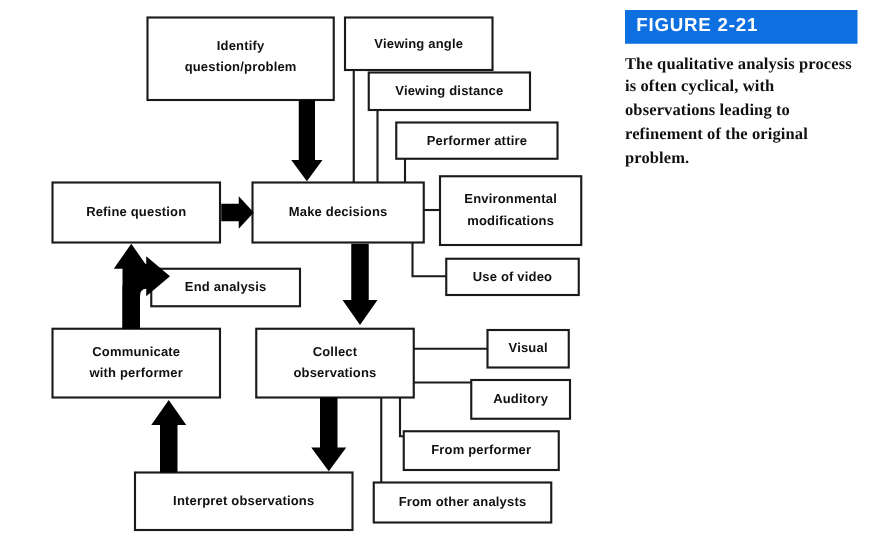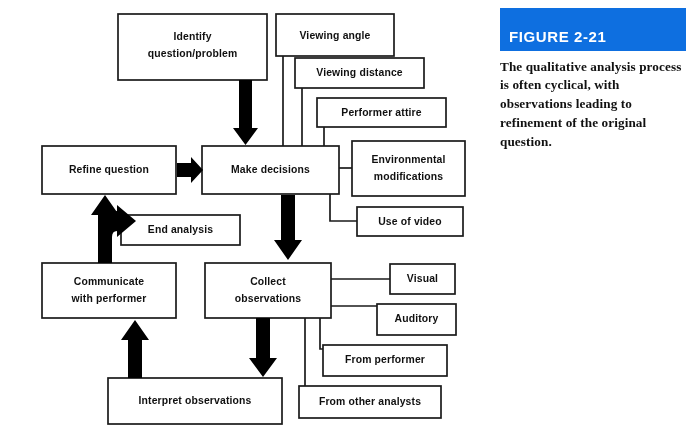--- a/index.html
+++ b/index.html
@@ -16,21 +16,21 @@
   .caption-panel{
     position:absolute;
     left:500px;top:8px;width:186px;
   }
   .figure-bar{
     background:#0e6fe0;
     color:#ffffff;
     font-weight:bold;
     font-size:15px;
     letter-spacing:.6px;
-    padding:20px 0 4px 9px;
+    padding:4px 0 4px 9px;
     font-family:"Liberation Sans", sans-serif;
     line-height:1.25;
   }
   .caption-text{
     margin-top:7px;
     color:#111111;
     font-family:"Liberation Serif", serif;
     font-size:13.2px;
     font-weight:bold;
     line-height:1.42;
@@ -172,16 +172,16 @@
          Q 99 212 117 211
          L 117 205 L 136 221 L 117 237 L 117 231
          Q 112 231 112 237
          L 112 263 Z"></path>
     <polygon class="thick" points="98,263 98,215 91,215 105,195 119,215 112,215 112,263"></polygon>
 
   </svg>
 
   <div class="caption-panel">
     <div class="figure-bar">FIGURE 2-21</div>
-    <div class="caption-text">The qualitative analysis process is often cyclical, with observations leading to refinement of the original question.</div>
+    <div class="caption-text">The qualitative analysis process is often cyclical, with observations leading to refinement of the original problem.</div>
   </div>
 
 </div>
 
 </body></html>

